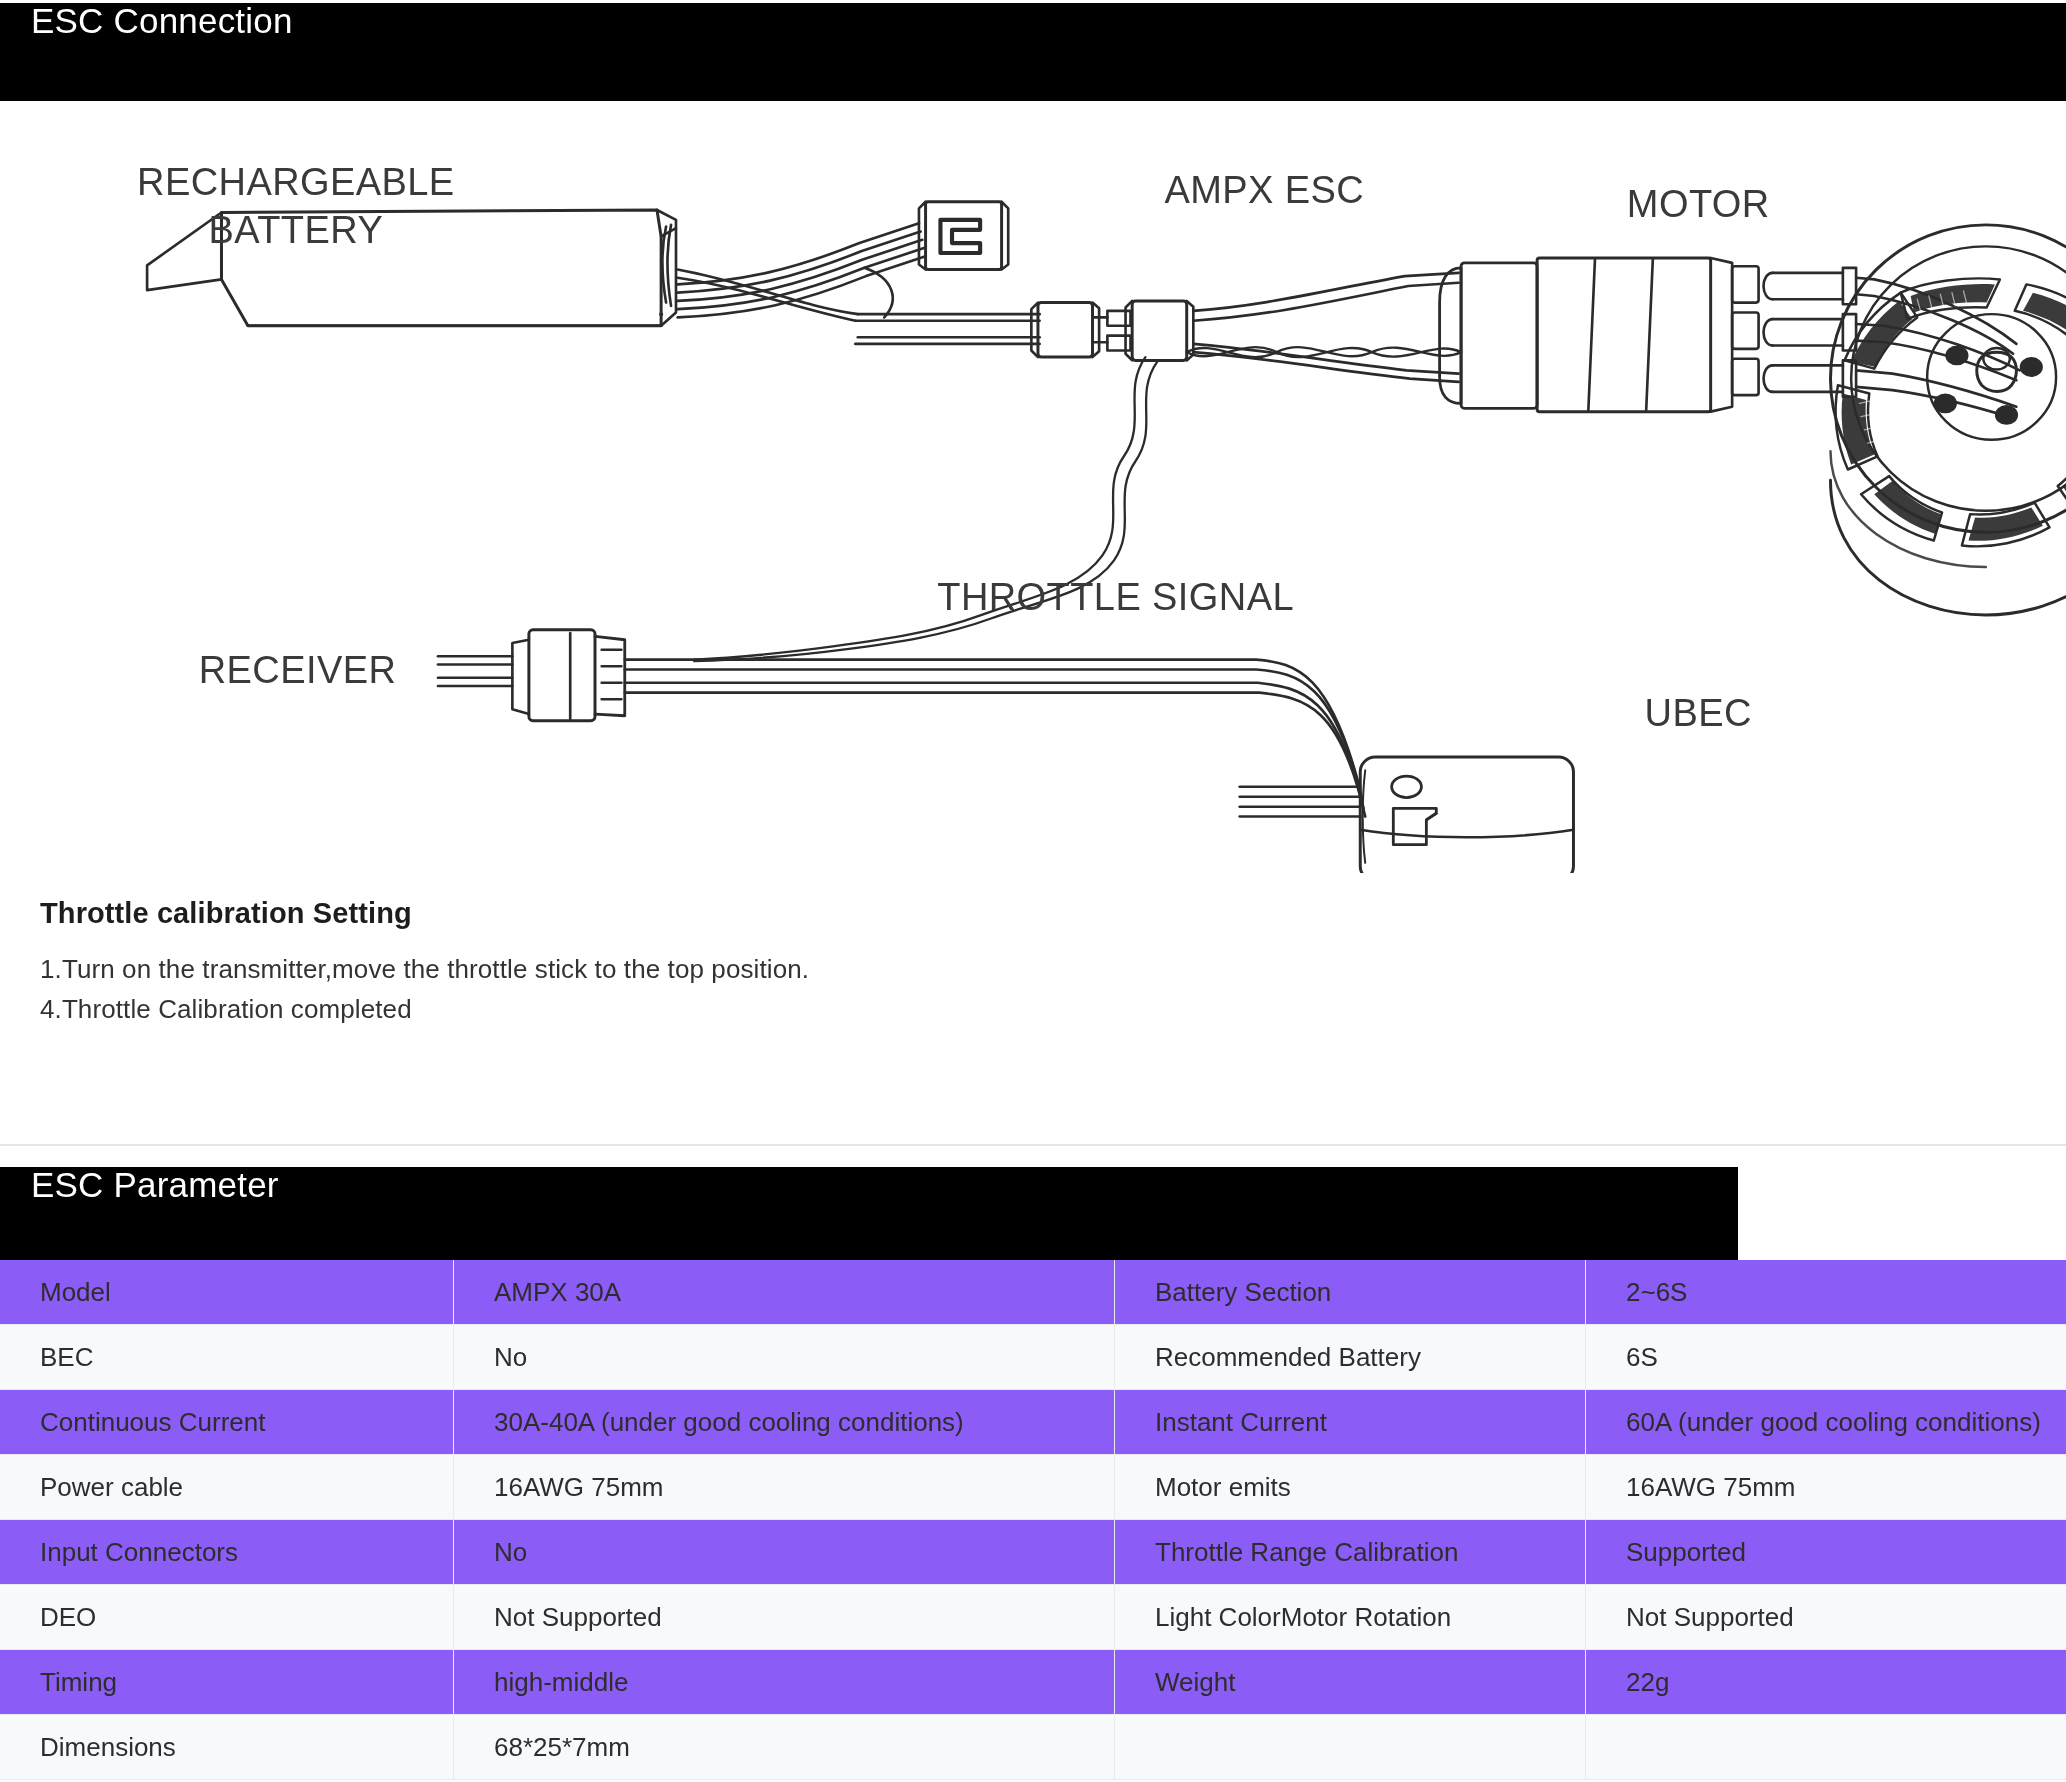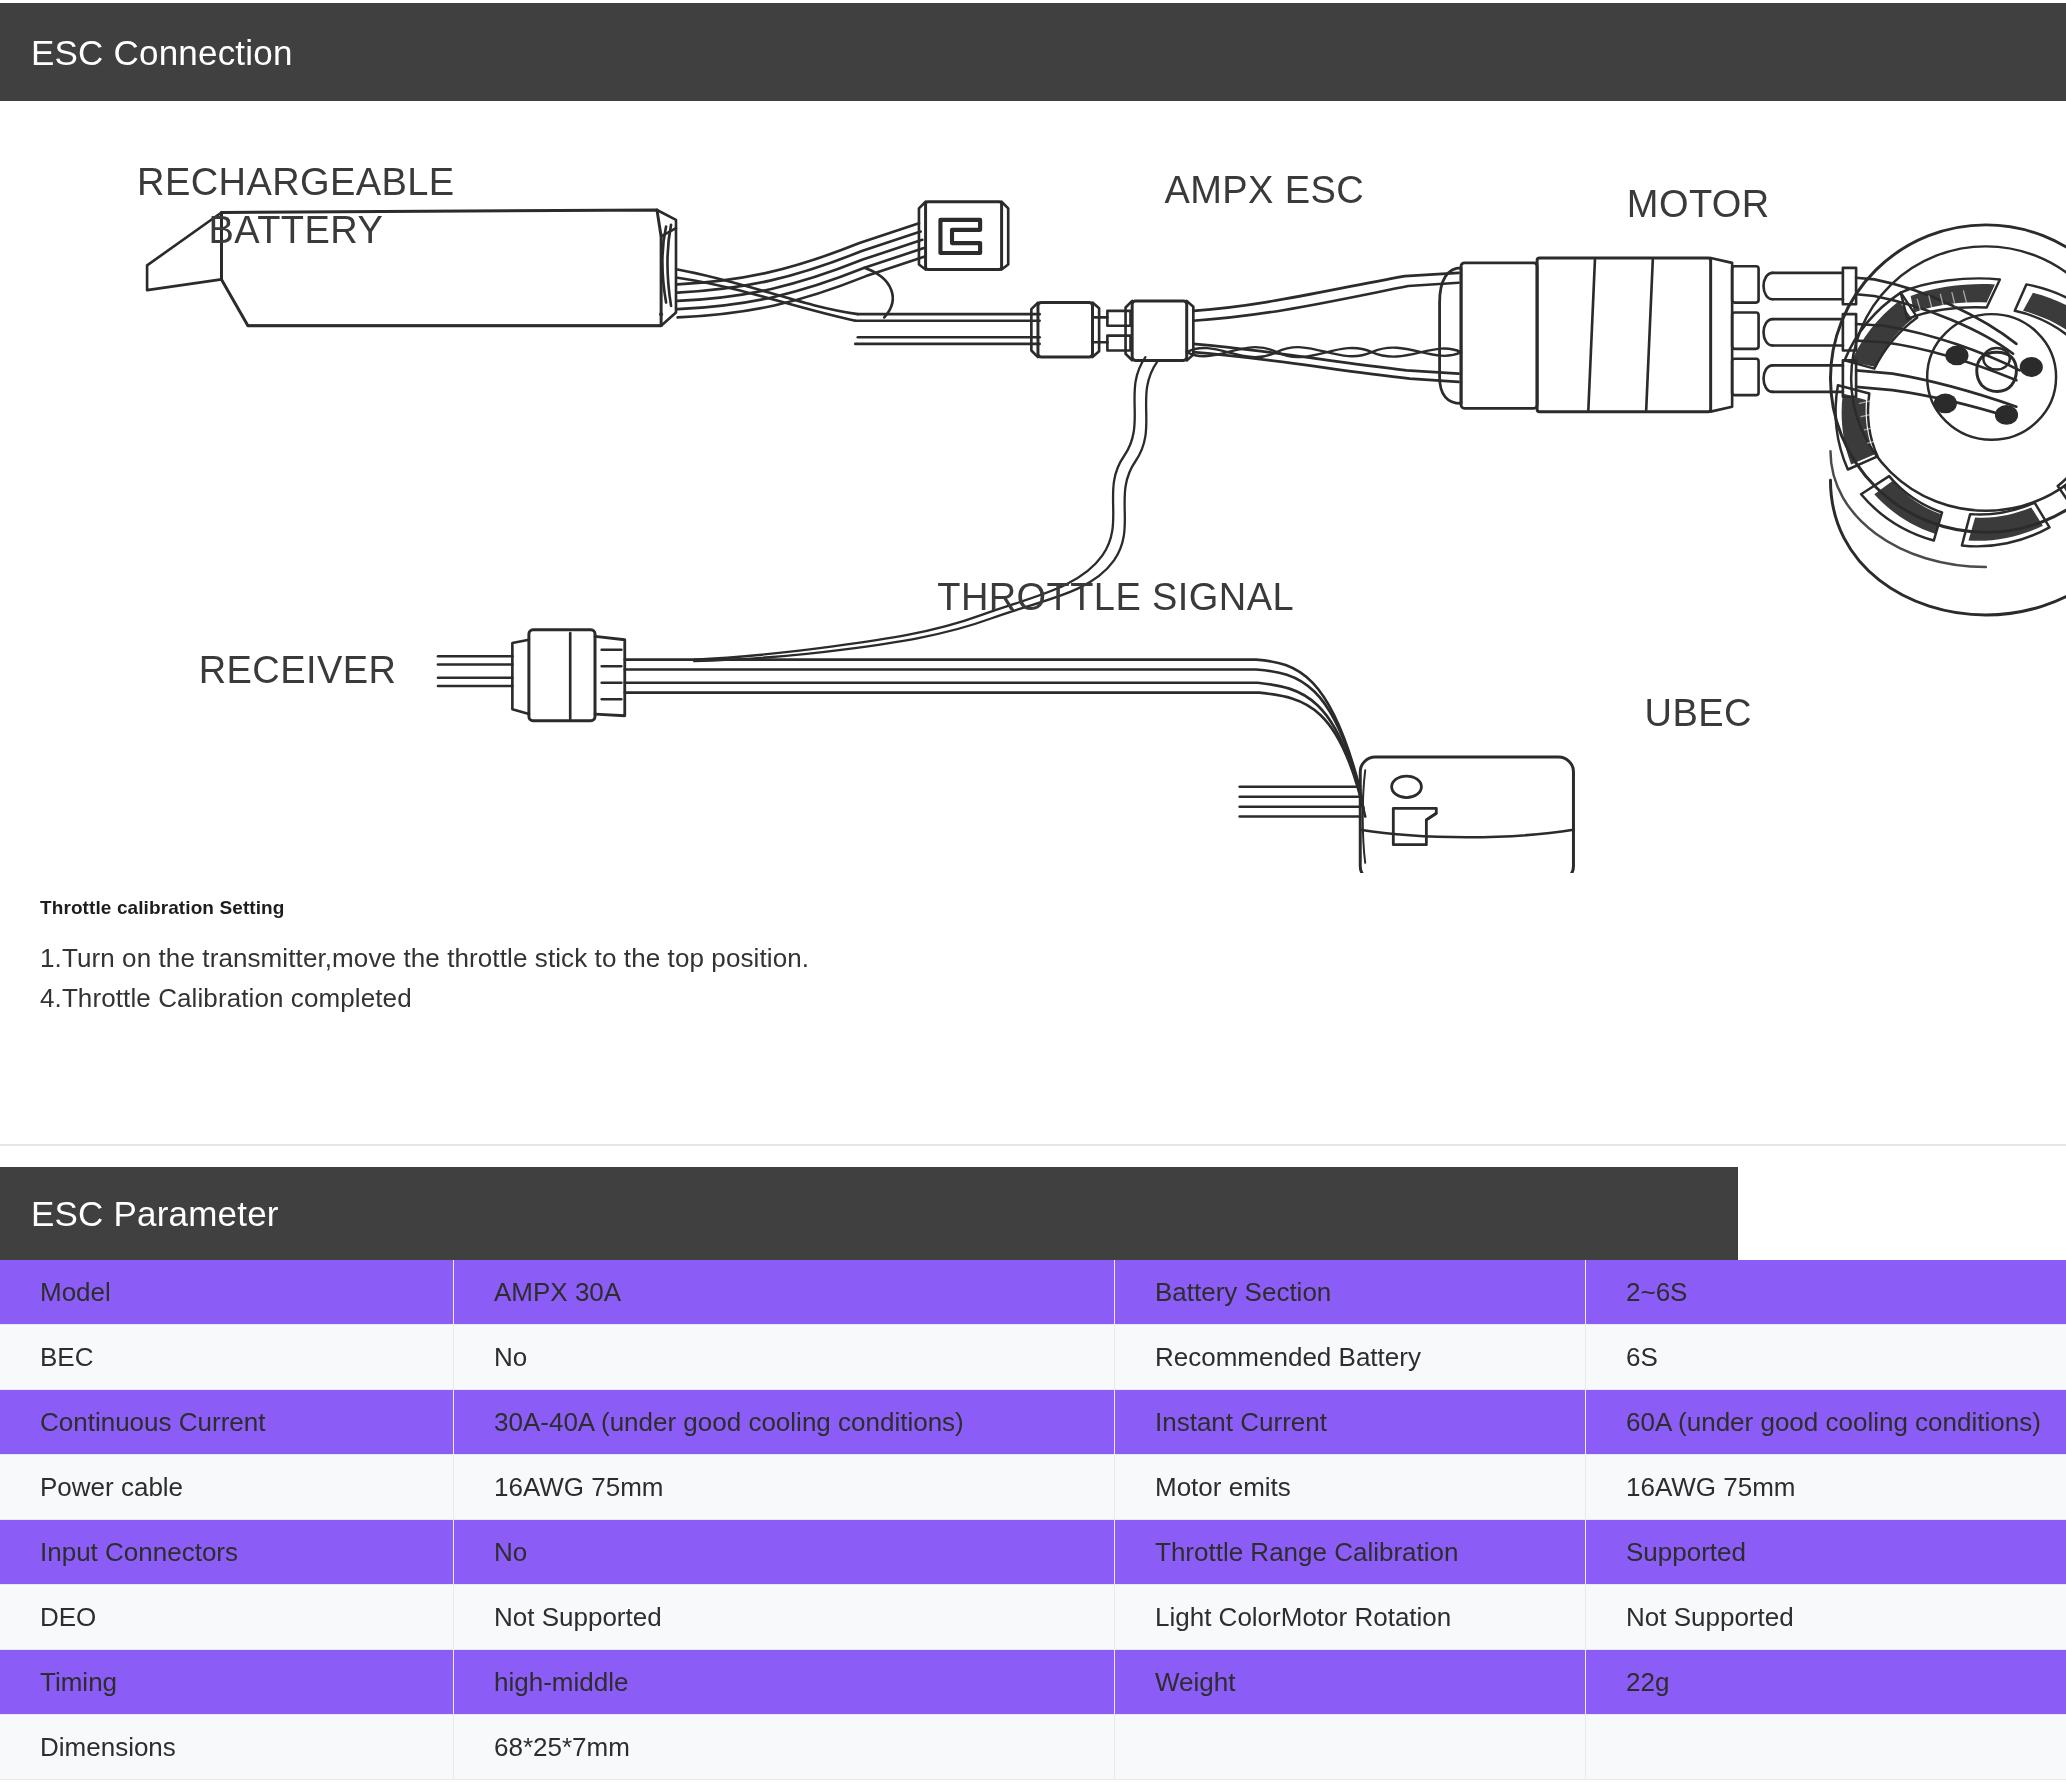--- a/index.html
+++ b/index.html
@@ -11,24 +11,24 @@
     width: 2066px;
     height: 1783px;
     font-family: "Liberation Sans", sans-serif;
     color: #2f2f2f;
     overflow: hidden;
     position: relative;
   }
 
   
   .section-bar {
-    background: #404040;
+    background: #000000;
     color: #ffffff;
     display: flex;
-    align-items: center;
+    align-items: flex-start;
     box-sizing: border-box;
   }
   #esc-connection-bar {
     position: absolute;
     left: 0; top: 3.3px;
     width: 2066px; height: 98px;
     padding-left: 31px;
   }
   #esc-parameter-bar {
     position: absolute;
@@ -66,21 +66,21 @@
     letter-spacing: 0.5px;
   }
 
   
   #calibration-block {
     position: absolute;
     left: 40px; top: 897px;
     width: 1984px;
   }
   #calibration-heading {
-    font-size: 19px;
+    font-size: 29px;
     font-weight: bold;
     color: #1d1d1d;
     margin: 0 0 20px 0;
     letter-spacing: 0.1px;
   }
   .calib-step {
     font-size: 26px;
     color: #333333;
     line-height: 1.52;
     margin: 0;

